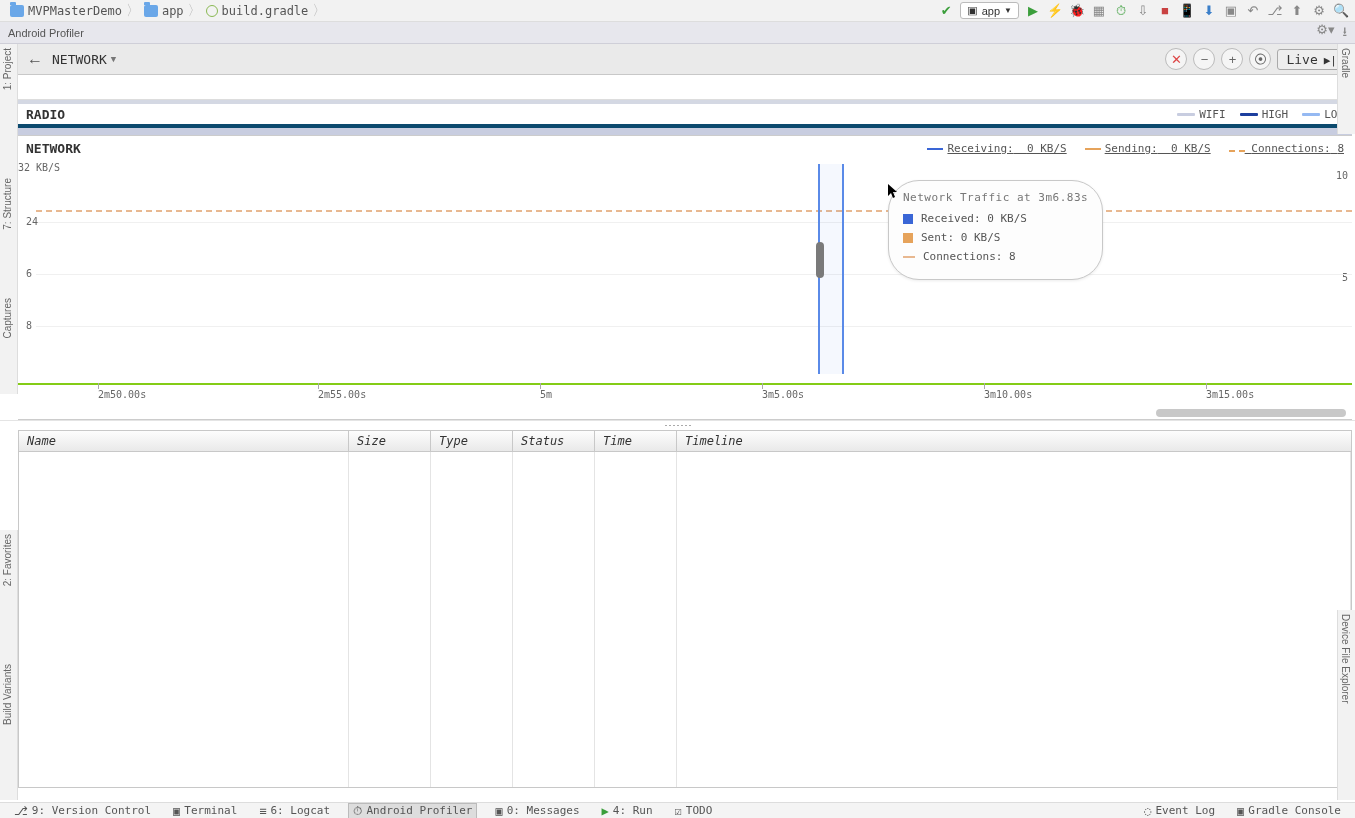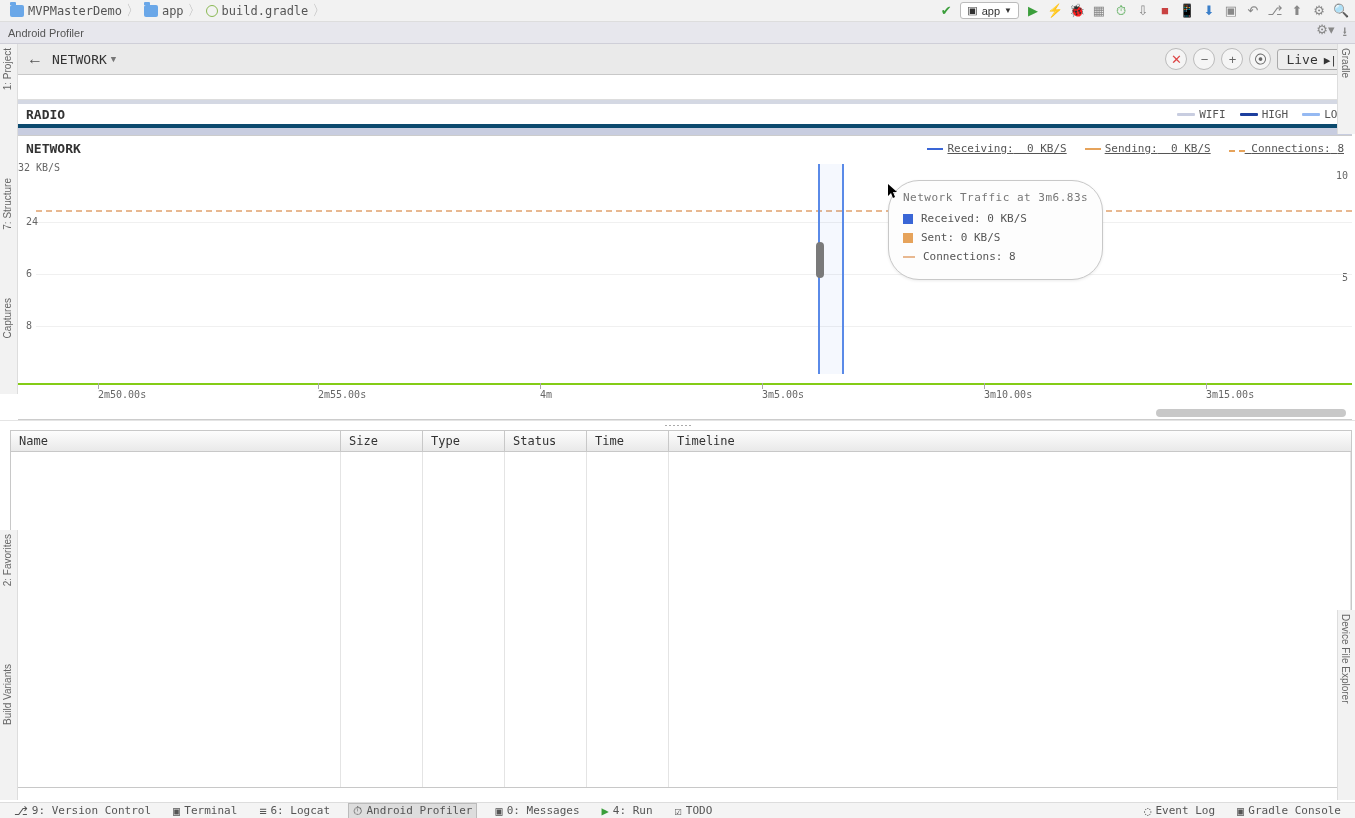--- a/index.html
+++ b/index.html
@@ -84,21 +84,21 @@
 .tt-orange{background:#e6a35b;}
 .tt-dash{width:12px;height:0;border-top:2px dashed #e8b890;}
 
 
 .splitter{height:10px;background:#fff;display:flex;align-items:center;justify-content:center;border-top:1px solid #e4e4e4;}
 .splitter .dots{width:28px;height:3px;background-image:radial-gradient(#aaa 1px,transparent 1px);background-size:4px 3px;}
 .hscroll-track{height:10px;position:relative;}
 .hscroll-thumb{position:absolute;right:6px;top:0;height:8px;width:190px;background:#c8c8c8;border-radius:4px;}
 
 
-.table-wrap{margin-left:10px;margin-right:3px;}
+.table-wrap{margin-left:18px;margin-right:3px;font-style:italic;}
 .thead{display:flex;height:22px;background:linear-gradient(#fdfdfd,#e9e9e9);border:1px solid #c8c8c8;}
 .th{border-right:1px solid #c8c8c8;padding:3px 8px;font-family:"Menlo",monospace;font-size:12px;color:#333;}
 .th:last-child{border-right:none;flex:1;}
 .w-name{width:330px;} .w-size{width:82px;} .w-type{width:82px;} .w-status{width:82px;} .w-time{width:82px;}
 .tbody{height:336px;border:1px solid #c8c8c8;border-top:none;display:flex;}
 .tbody .col{border-right:1px solid #e4e4e4;}
 
 
 .statusbar{position:absolute;bottom:0;left:0;right:0;height:16px;background:#f4f4f4;border-top:1px solid #ddd;display:flex;align-items:center;gap:14px;padding:0 10px;font-size:11px;font-family:"Menlo",monospace;color:#555;}
 .sb-item{display:flex;align-items:center;gap:4px;padding:0px 4px;}
@@ -277,21 +277,21 @@
       </div>
 
       <svg class="cursor" style="left:870px;top:20px;" viewBox="0 0 12 16">
           <path d="M0 0 L0 12 L3 9 L5 14 L7 13 L5 8 L9 8 Z" fill="#000"></path>
         </svg>
     </div>
 
     <div class="xaxis">
       <div class="xtick" style="left:80px;">2m50.00s</div>
       <div class="xtick" style="left:300px;">2m55.00s</div>
-      <div class="xtick" style="left:522px;">4m</div>
+      <div class="xtick" style="left:522px;">5m</div>
       <div class="xtick" style="left:744px;">3m5.00s</div>
       <div class="xtick" style="left:966px;">3m10.00s</div>
       <div class="xtick" style="left:1188px;">3m15.00s</div>
     </div>
     <div class="hscroll-track">
       <div class="hscroll-thumb"></div>
     </div>
   </div>
 </div>
 

